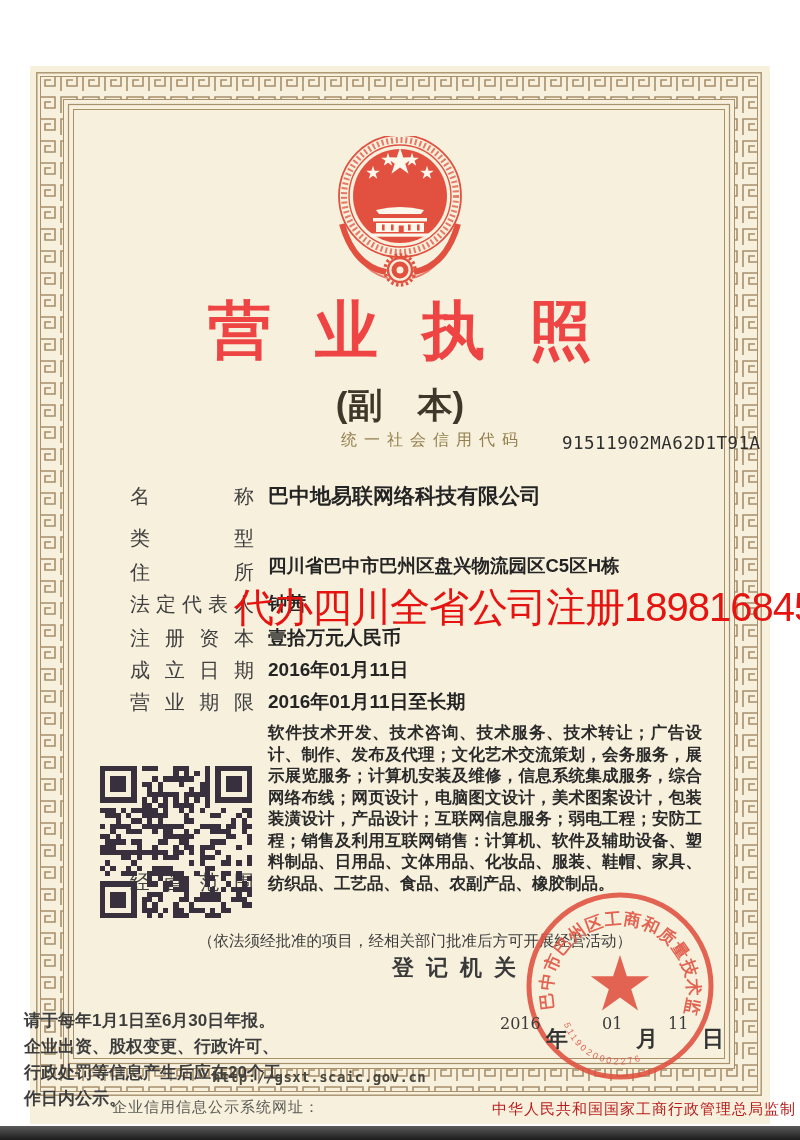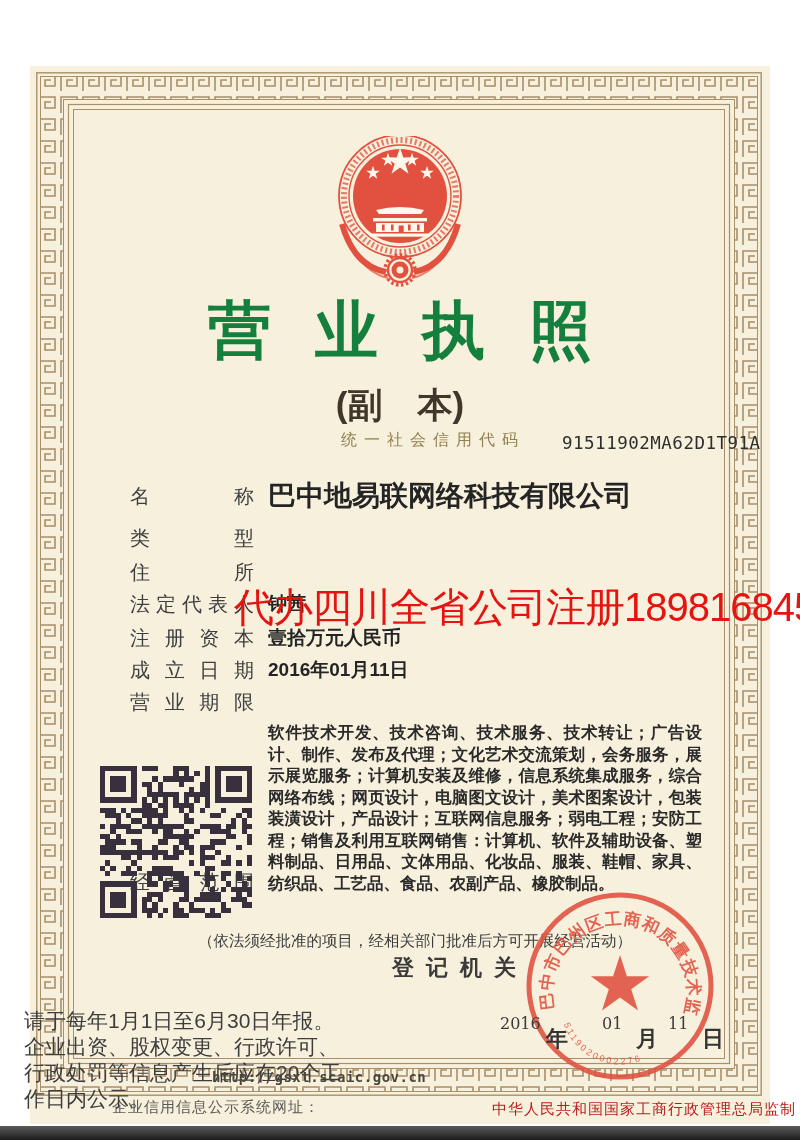--- a/index.html
+++ b/index.html
@@ -13,21 +13,21 @@
   }
   .paper {
     position:absolute; left:30px; top:66px; width:740px; height:1058px;
     background:#f7f0dd;
   }
   .frame { position:absolute; left:36px; top:72px; width:726px; height:1024px; }
   .abs { position:absolute; }
 
   .title {
     left:0; right:0; top:288px; text-align:center;
-    font-size:63px; font-weight:bold; color:#15803d;
+    font-size:63px; font-weight:bold; color:#ef4444;
   }
   .title span { display:inline-block; letter-spacing:44px; margin-right:-44px; }
 
   .subtitle {
     left:0; right:0; top:382px; text-align:center;
     font-size:35px; font-weight:bold; color:#40362a;
   }
   .code-label { left:341px; top:430px; font-size:16px; color:#93804f; }
   .code-label span { letter-spacing:7px; }
   .code-value {
@@ -63,21 +63,21 @@
   .reg-authority { left:392px; top:953px; font-size:22px; color:#3a3a3a; font-weight:bold; }
   .reg-authority span { letter-spacing:12px;margin-top:28px; }
 
   .seal { left:518px; top:884px; width:204px; height:204px; opacity:0.88; z-index:20; }
 
   .date-num { font-size:16px; color:#3a3a3a; font-family:"DejaVu Serif", serif; z-index:25; }
   .date-unit { font-size:22px; color:#333; font-weight:bold; z-index:25; }
 
   .annual {
     left:24px; top:1008px; width:334px; z-index:15;
-    font-size:21px; font-weight:normal; color:#3d3d3d; line-height:26px;
+    font-size:17px; font-weight:bold; color:#3d3d3d; line-height:26px;
     white-space:nowrap;
   }
   .url {
     left:212px; top:1069px; z-index:15;
     font-size:14px; font-weight:bold; color:#4a463c;
     font-family:"DejaVu Sans Mono", monospace; letter-spacing:0.5px;
   }
   .sys-label { left:112px; top:1098px; font-size:15px; color:#5a5a55; letter-spacing:1px; }
   .issuer { left:492px; top:1100px; font-size:15px; color:#b91c1c; letter-spacing:1px; }
 
@@ -151,42 +151,44 @@
   <span>营业执照</span>
 </div>
 <div class="abs subtitle">(副　本)</div>
 <div class="abs code-label">
   <span>统一社会信用代码</span>
 </div>
 <div class="abs code-value">91511902MA62D1T91A</div>
 
 <div class="field-row" style="top:484px">
   <div class="field-label">名称</div>
-  <div class="field-value" style="font-size:28px">巴中地易联网络科技有限公司</div>
+  <div class="field-value" style="font-size:21px">巴中地易联网络科技有限公司</div>
 </div>
 <div class="field-row" style="top:526px">
   <div class="field-label">类型</div>
 </div>
 <div class="field-row" style="top:554px">
   <div class="field-label" style="position:relative; top:6px">住所</div>
+  <div class="field-value" style="font-size:18.5px">四川省巴中市巴州区盘兴物流园区C5区H栋</div>
 </div>
 <div class="field-row" style="top:592px">
   <div class="field-label">法定代表人</div>
   <div class="field-value">钟茜</div>
 </div>
 <div class="field-row" style="top:626px">
   <div class="field-label">注册资本</div>
   <div class="field-value">壹拾万元人民币</div>
 </div>
 <div class="field-row" style="top:658px">
   <div class="field-label">成立日期</div>
   <div class="field-value">2016年01月11日</div>
 </div>
 <div class="field-row" style="top:690px">
   <div class="field-label">营业期限</div>
+  <div class="field-value">2016年01月11日至长期</div>
 </div>
 <div class="field-row" style="top:722px">
   <div class="field-label">经营范围</div>
   <div class="scope-value">软件技术开发、技术咨询、技术服务、技术转让；广告设计、制作、发布及代理；文化艺术交流策划，会务服务，展示展览服务；计算机安装及维修，信息系统集成服务，综合网络布线；网页设计，电脑图文设计，美术图案设计，包装装潢设计，产品设计；互联网信息服务；弱电工程；安防工程；销售及利用互联网销售：计算机、软件及辅助设备、塑料制品、日用品、文体用品、化妆品、服装、鞋帽、家具、纺织品、工艺品、食品、农副产品、橡胶制品。</div>
 </div>
 
 <div class="abs watermark">代办四川全省公司注册18981684588</div>
 
 <svg class="abs qr" id="qr" viewBox="0 0 29 29" xmlns="http://www.w3.org/2000/svg" shape-rendering="crispEdges">
     <path d="M0 0h1v1h-1zM1 0h1v1h-1zM2 0h1v1h-1zM3 0h1v1h-1zM4 0h1v1h-1zM5 0h1v1h-1zM6 0h1v1h-1zM8 0h1v1h-1zM9 0h1v1h-1zM10 0h1v1h-1zM14 0h1v1h-1zM15 0h1v1h-1zM16 0h1v1h-1zM20 0h1v1h-1zM22 0h1v1h-1zM23 0h1v1h-1zM24 0h1v1h-1zM25 0h1v1h-1zM26 0h1v1h-1zM27 0h1v1h-1zM28 0h1v1h-1zM0 1h1v1h-1zM6 1h1v1h-1zM14 1h1v1h-1zM16 1h1v1h-1zM18 1h1v1h-1zM20 1h1v1h-1zM22 1h1v1h-1zM28 1h1v1h-1zM0 2h1v1h-1zM2 2h1v1h-1zM3 2h1v1h-1zM4 2h1v1h-1zM6 2h1v1h-1zM10 2h1v1h-1zM12 2h1v1h-1zM13 2h1v1h-1zM14 2h1v1h-1zM15 2h1v1h-1zM16 2h1v1h-1zM17 2h1v1h-1zM20 2h1v1h-1zM22 2h1v1h-1zM24 2h1v1h-1zM25 2h1v1h-1zM26 2h1v1h-1zM28 2h1v1h-1zM0 3h1v1h-1zM2 3h1v1h-1zM3 3h1v1h-1zM4 3h1v1h-1zM6 3h1v1h-1zM8 3h1v1h-1zM9 3h1v1h-1zM11 3h1v1h-1zM15 3h1v1h-1zM19 3h1v1h-1zM20 3h1v1h-1zM22 3h1v1h-1zM24 3h1v1h-1zM25 3h1v1h-1zM26 3h1v1h-1zM28 3h1v1h-1zM0 4h1v1h-1zM2 4h1v1h-1zM3 4h1v1h-1zM4 4h1v1h-1zM6 4h1v1h-1zM9 4h1v1h-1zM11 4h1v1h-1zM17 4h1v1h-1zM19 4h1v1h-1zM20 4h1v1h-1zM22 4h1v1h-1zM24 4h1v1h-1zM25 4h1v1h-1zM26 4h1v1h-1zM28 4h1v1h-1zM0 5h1v1h-1zM6 5h1v1h-1zM9 5h1v1h-1zM10 5h1v1h-1zM11 5h1v1h-1zM12 5h1v1h-1zM13 5h1v1h-1zM14 5h1v1h-1zM16 5h1v1h-1zM17 5h1v1h-1zM18 5h1v1h-1zM19 5h1v1h-1zM20 5h1v1h-1zM22 5h1v1h-1zM28 5h1v1h-1zM0 6h1v1h-1zM1 6h1v1h-1zM2 6h1v1h-1zM3 6h1v1h-1zM4 6h1v1h-1zM5 6h1v1h-1zM6 6h1v1h-1zM8 6h1v1h-1zM10 6h1v1h-1zM12 6h1v1h-1zM14 6h1v1h-1zM16 6h1v1h-1zM18 6h1v1h-1zM20 6h1v1h-1zM22 6h1v1h-1zM23 6h1v1h-1zM24 6h1v1h-1zM25 6h1v1h-1zM26 6h1v1h-1zM27 6h1v1h-1zM28 6h1v1h-1zM8 7h1v1h-1zM9 7h1v1h-1zM11 7h1v1h-1zM12 7h1v1h-1zM14 7h1v1h-1zM15 7h1v1h-1zM16 7h1v1h-1zM17 7h1v1h-1zM20 7h1v1h-1zM0 8h1v1h-1zM1 8h1v1h-1zM2 8h1v1h-1zM4 8h1v1h-1zM6 8h1v1h-1zM7 8h1v1h-1zM8 8h1v1h-1zM9 8h1v1h-1zM10 8h1v1h-1zM12 8h1v1h-1zM15 8h1v1h-1zM17 8h1v1h-1zM19 8h1v1h-1zM23 8h1v1h-1zM27 8h1v1h-1zM28 8h1v1h-1zM1 9h1v1h-1zM2 9h1v1h-1zM3 9h1v1h-1zM5 9h1v1h-1zM8 9h1v1h-1zM9 9h1v1h-1zM10 9h1v1h-1zM11 9h1v1h-1zM12 9h1v1h-1zM16 9h1v1h-1zM21 9h1v1h-1zM22 9h1v1h-1zM26 9h1v1h-1zM28 9h1v1h-1zM3 10h1v1h-1zM6 10h1v1h-1zM7 10h1v1h-1zM9 10h1v1h-1zM11 10h1v1h-1zM16 10h1v1h-1zM17 10h1v1h-1zM25 10h1v1h-1zM27 10h1v1h-1zM0 11h1v1h-1zM2 11h1v1h-1zM3 11h1v1h-1zM4 11h1v1h-1zM5 11h1v1h-1zM8 11h1v1h-1zM9 11h1v1h-1zM10 11h1v1h-1zM11 11h1v1h-1zM12 11h1v1h-1zM13 11h1v1h-1zM14 11h1v1h-1zM15 11h1v1h-1zM19 11h1v1h-1zM20 11h1v1h-1zM21 11h1v1h-1zM22 11h1v1h-1zM24 11h1v1h-1zM25 11h1v1h-1zM27 11h1v1h-1zM28 11h1v1h-1zM2 12h1v1h-1zM5 12h1v1h-1zM6 12h1v1h-1zM7 12h1v1h-1zM10 12h1v1h-1zM12 12h1v1h-1zM13 12h1v1h-1zM16 12h1v1h-1zM18 12h1v1h-1zM21 12h1v1h-1zM22 12h1v1h-1zM23 12h1v1h-1zM24 12h1v1h-1zM27 12h1v1h-1zM0 13h1v1h-1zM1 13h1v1h-1zM3 13h1v1h-1zM12 13h1v1h-1zM13 13h1v1h-1zM14 13h1v1h-1zM15 13h1v1h-1zM16 13h1v1h-1zM17 13h1v1h-1zM24 13h1v1h-1zM25 13h1v1h-1zM28 13h1v1h-1zM1 14h1v1h-1zM2 14h1v1h-1zM3 14h1v1h-1zM4 14h1v1h-1zM6 14h1v1h-1zM7 14h1v1h-1zM11 14h1v1h-1zM12 14h1v1h-1zM15 14h1v1h-1zM16 14h1v1h-1zM21 14h1v1h-1zM22 14h1v1h-1zM23 14h1v1h-1zM28 14h1v1h-1zM0 15h1v1h-1zM1 15h1v1h-1zM2 15h1v1h-1zM7 15h1v1h-1zM10 15h1v1h-1zM14 15h1v1h-1zM16 15h1v1h-1zM17 15h1v1h-1zM19 15h1v1h-1zM20 15h1v1h-1zM21 15h1v1h-1zM26 15h1v1h-1zM0 16h1v1h-1zM1 16h1v1h-1zM2 16h1v1h-1zM3 16h1v1h-1zM4 16h1v1h-1zM5 16h1v1h-1zM6 16h1v1h-1zM7 16h1v1h-1zM8 16h1v1h-1zM9 16h1v1h-1zM10 16h1v1h-1zM11 16h1v1h-1zM12 16h1v1h-1zM14 16h1v1h-1zM15 16h1v1h-1zM17 16h1v1h-1zM19 16h1v1h-1zM22 16h1v1h-1zM4 17h1v1h-1zM5 17h1v1h-1zM7 17h1v1h-1zM10 17h1v1h-1zM12 17h1v1h-1zM13 17h1v1h-1zM14 17h1v1h-1zM19 17h1v1h-1zM20 17h1v1h-1zM21 17h1v1h-1zM24 17h1v1h-1zM28 17h1v1h-1zM1 18h1v1h-1zM6 18h1v1h-1zM17 18h1v1h-1zM19 18h1v1h-1zM23 18h1v1h-1zM24 18h1v1h-1zM26 18h1v1h-1zM28 18h1v1h-1zM0 19h1v1h-1zM2 19h1v1h-1zM5 19h1v1h-1zM7 19h1v1h-1zM10 19h1v1h-1zM11 19h1v1h-1zM12 19h1v1h-1zM13 19h1v1h-1zM20 19h1v1h-1zM21 19h1v1h-1zM1 20h1v1h-1zM4 20h1v1h-1zM5 20h1v1h-1zM6 20h1v1h-1zM9 20h1v1h-1zM10 20h1v1h-1zM11 20h1v1h-1zM12 20h1v1h-1zM13 20h1v1h-1zM14 20h1v1h-1zM15 20h1v1h-1zM18 20h1v1h-1zM20 20h1v1h-1zM23 20h1v1h-1zM24 20h1v1h-1zM26 20h1v1h-1zM9 21h1v1h-1zM11 21h1v1h-1zM14 21h1v1h-1zM15 21h1v1h-1zM16 21h1v1h-1zM20 21h1v1h-1zM21 21h1v1h-1zM23 21h1v1h-1zM26 21h1v1h-1zM28 21h1v1h-1zM0 22h1v1h-1zM1 22h1v1h-1zM2 22h1v1h-1zM3 22h1v1h-1zM4 22h1v1h-1zM5 22h1v1h-1zM6 22h1v1h-1zM9 22h1v1h-1zM10 22h1v1h-1zM12 22h1v1h-1zM13 22h1v1h-1zM15 22h1v1h-1zM16 22h1v1h-1zM20 22h1v1h-1zM24 22h1v1h-1zM27 22h1v1h-1zM0 23h1v1h-1zM6 23h1v1h-1zM12 23h1v1h-1zM14 23h1v1h-1zM15 23h1v1h-1zM16 23h1v1h-1zM21 23h1v1h-1zM23 23h1v1h-1zM25 23h1v1h-1zM26 23h1v1h-1zM27 23h1v1h-1zM28 23h1v1h-1zM0 24h1v1h-1zM2 24h1v1h-1zM3 24h1v1h-1zM4 24h1v1h-1zM6 24h1v1h-1zM9 24h1v1h-1zM10 24h1v1h-1zM11 24h1v1h-1zM16 24h1v1h-1zM19 24h1v1h-1zM20 24h1v1h-1zM21 24h1v1h-1zM22 24h1v1h-1zM26 24h1v1h-1zM28 24h1v1h-1zM0 25h1v1h-1zM2 25h1v1h-1zM3 25h1v1h-1zM4 25h1v1h-1zM6 25h1v1h-1zM8 25h1v1h-1zM9 25h1v1h-1zM11 25h1v1h-1zM15 25h1v1h-1zM16 25h1v1h-1zM18 25h1v1h-1zM19 25h1v1h-1zM20 25h1v1h-1zM21 25h1v1h-1zM22 25h1v1h-1zM25 25h1v1h-1zM26 25h1v1h-1zM27 25h1v1h-1zM0 26h1v1h-1zM2 26h1v1h-1zM3 26h1v1h-1zM4 26h1v1h-1zM6 26h1v1h-1zM8 26h1v1h-1zM10 26h1v1h-1zM14 26h1v1h-1zM17 26h1v1h-1zM23 26h1v1h-1zM27 26h1v1h-1zM28 26h1v1h-1zM0 27h1v1h-1zM6 27h1v1h-1zM8 27h1v1h-1zM9 27h1v1h-1zM10 27h1v1h-1zM12 27h1v1h-1zM14 27h1v1h-1zM15 27h1v1h-1zM17 27h1v1h-1zM18 27h1v1h-1zM19 27h1v1h-1zM21 27h1v1h-1zM23 27h1v1h-1zM24 27h1v1h-1zM0 28h1v1h-1zM1 28h1v1h-1zM2 28h1v1h-1zM3 28h1v1h-1zM4 28h1v1h-1zM5 28h1v1h-1zM6 28h1v1h-1zM9 28h1v1h-1zM11 28h1v1h-1zM14 28h1v1h-1zM15 28h1v1h-1zM16 28h1v1h-1zM20 28h1v1h-1zM21 28h1v1h-1zM22 28h1v1h-1z" fill="#38313d"></path>

